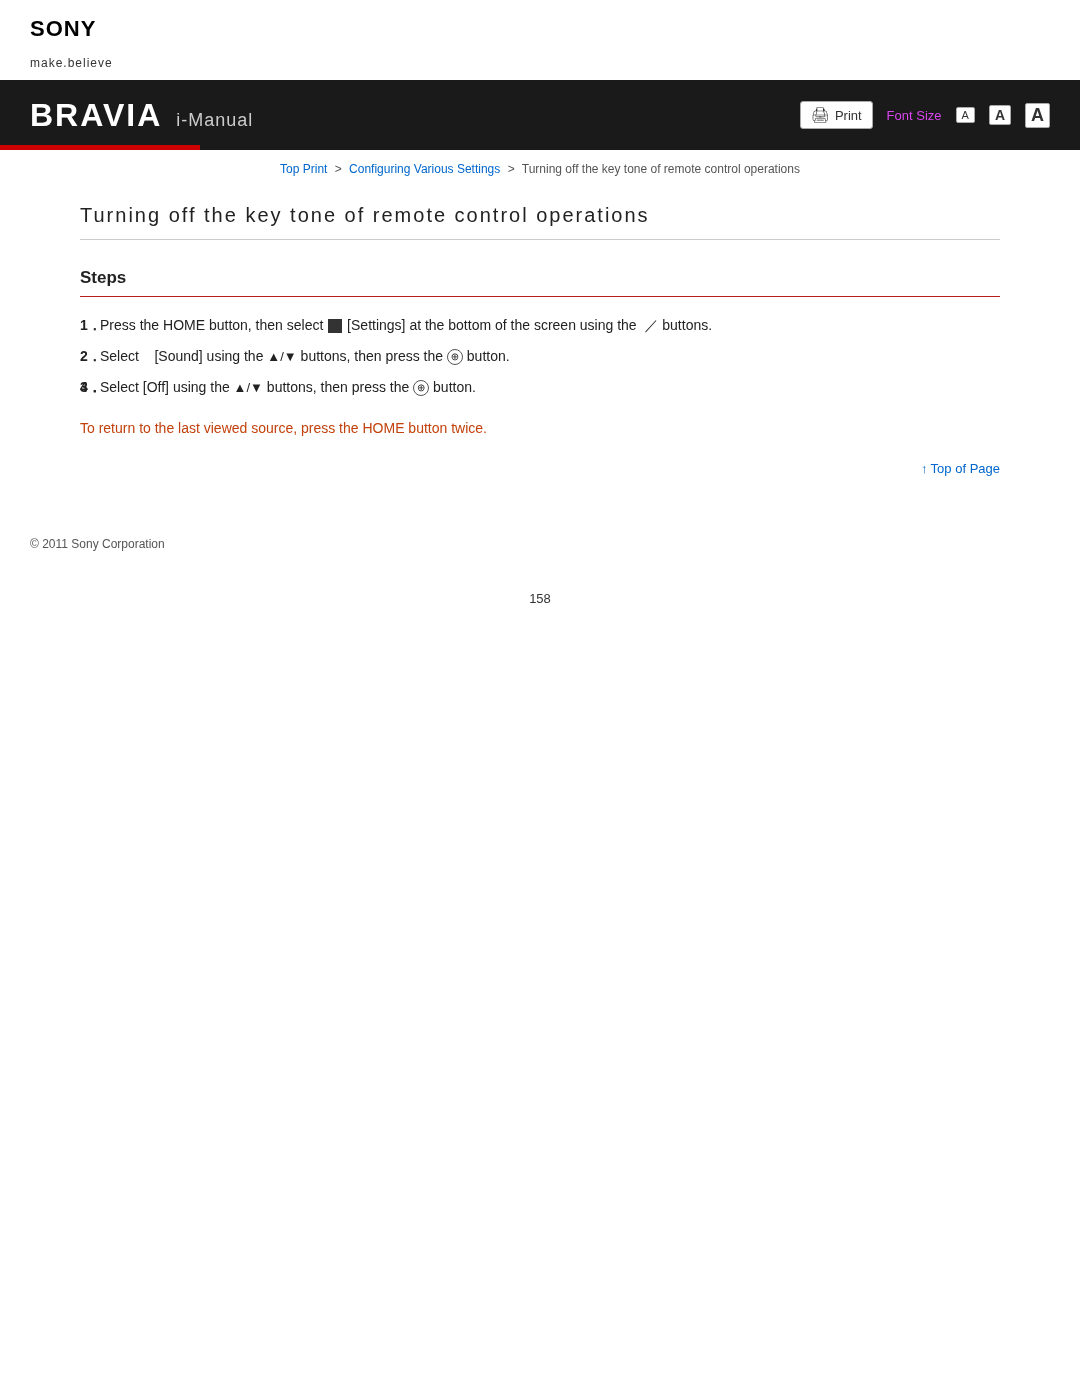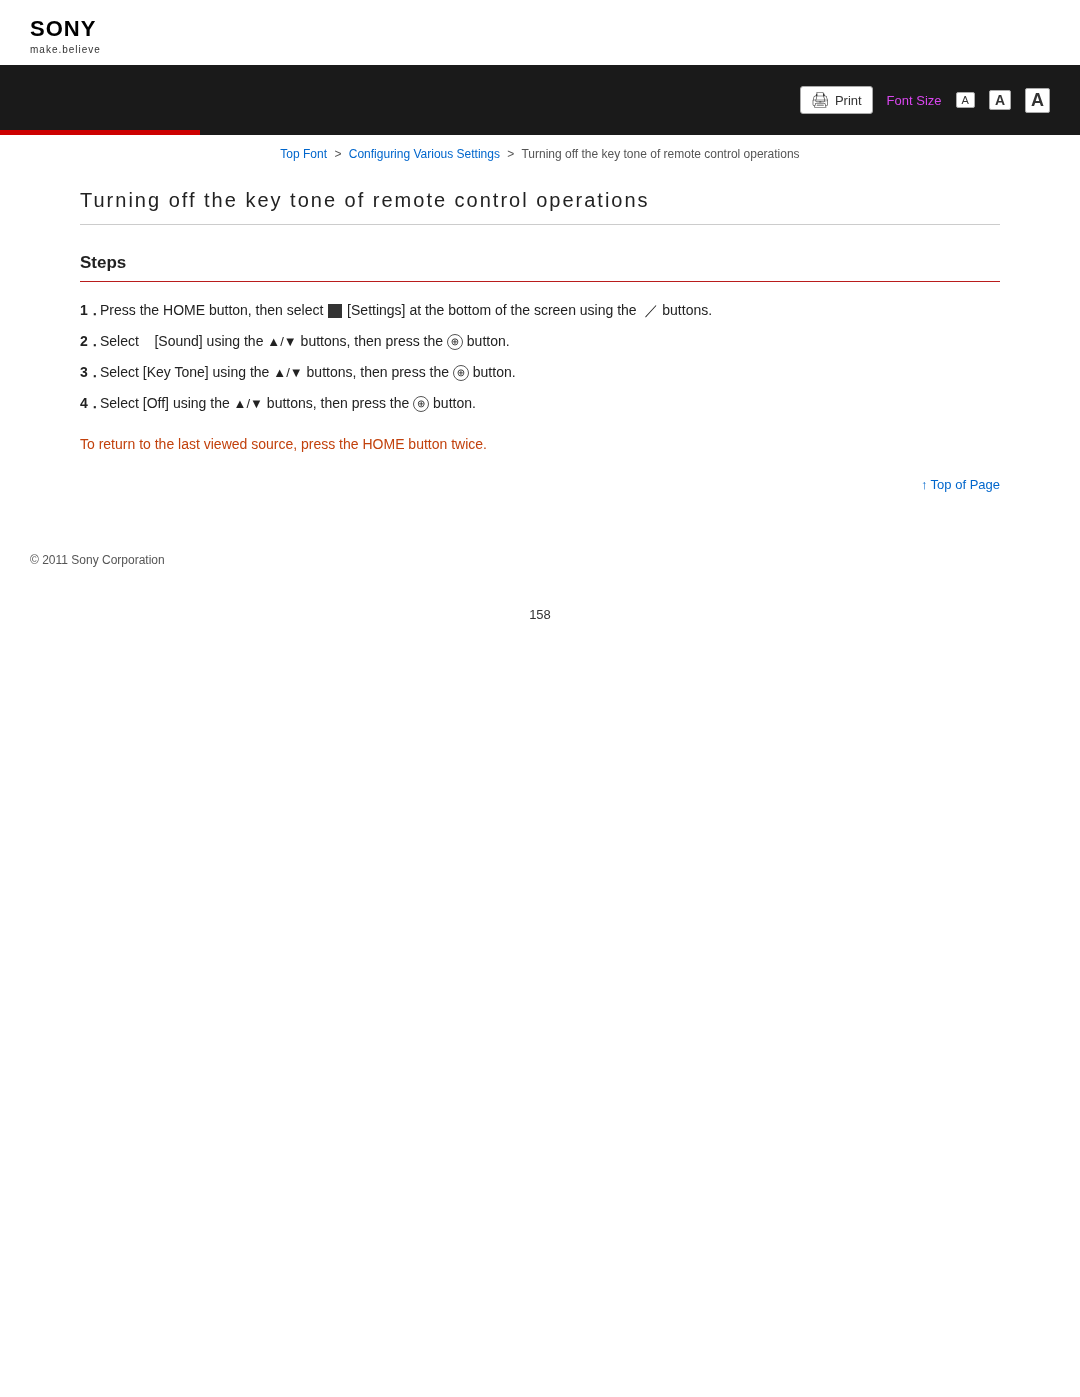--- a/index.html
+++ b/index.html
@@ -112,24 +112,24 @@
     .sony-logo-text {
       font-size: 22px;
       font-weight: 900;
       font-family: Arial Black, Arial, sans-serif;
       color: #000000;
       letter-spacing: 1px;
       line-height: 1;
     }
 
     .sony-tagline {
-      font-size: 10px;
+      font-size: 12px;
       color: #333;
       letter-spacing: 1px;
-      margin-top: 4px;
+      margin-top: 16px;
     }
 
     
     .breadcrumb-area {
       padding: 12px 30px 8px 30px;
       font-size: 12px;
       text-align: center;
     }
 
     .breadcrumb-link {
@@ -263,35 +263,39 @@
 <body>
 
 <div class="page-wrapper">
 
   <div class="sony-logo-area">
     <div class="sony-logo-text">SONY</div>
     <div class="sony-tagline">make.believe</div>
   </div>
 
   <div class="header-bar">
+    <div class="bravia-logo">
+      <span class="bravia-text">BRAVIA</span>
+      <span class="imanual-text">i-Manual</span>
+    </div>
     <div class="header-right">
       <button class="print-btn">
         <span class="print-icon">🖨</span>
         <span>Print</span>
       </button>
       <span class="font-size-label">Font Size</span>
       <button class="font-btn small">A</button>
       <button class="font-btn medium">A</button>
       <button class="font-btn large">A</button>
     </div>
     <div class="header-accent"></div>
   </div>
 
   <div class="breadcrumb-area">
-    <a class="breadcrumb-link">Top Font</a>
+    <a class="breadcrumb-link">Top Print</a>
     <span class="breadcrumb-sep">&gt;</span>
     <a class="breadcrumb-link">Configuring Various Settings</a>
     <span class="breadcrumb-sep">&gt;</span>
     <span class="breadcrumb-current">Turning off the key tone of remote control operations</span>
   </div>
 
   <div class="main-content">
 
     <h1 class="page-title">Turning off the key tone of remote control operations</h1>
 
@@ -305,23 +309,20 @@
         </span>
       </li>
       <li>
         <span class="step-num">2．</span>
         <span class="step-content">
           Select &nbsp;&nbsp;&nbsp;[Sound] using the <span class="ud-arrows">▲/▼</span> buttons, then press the <span class="circle-btn">⊕</span> button.
         </span>
       </li>
       <li>
         <span class="step-num">3．</span>
-        <span class="step-content">
-          Select [Key Tone] using the <span class="ud-arrows">▲/▼</span> buttons, then press the <span class="circle-btn">⊕</span> button.
-        </span>
       </li>
       <li>
         <span class="step-num">4．</span>
         <span class="step-content">
           Select [Off] using the <span class="ud-arrows">▲/▼</span> buttons, then press the <span class="circle-btn">⊕</span> button.
         </span>
       </li>
     </ol>
 
     <p class="note-text">To return to the last viewed source, press the HOME button twice.</p>

